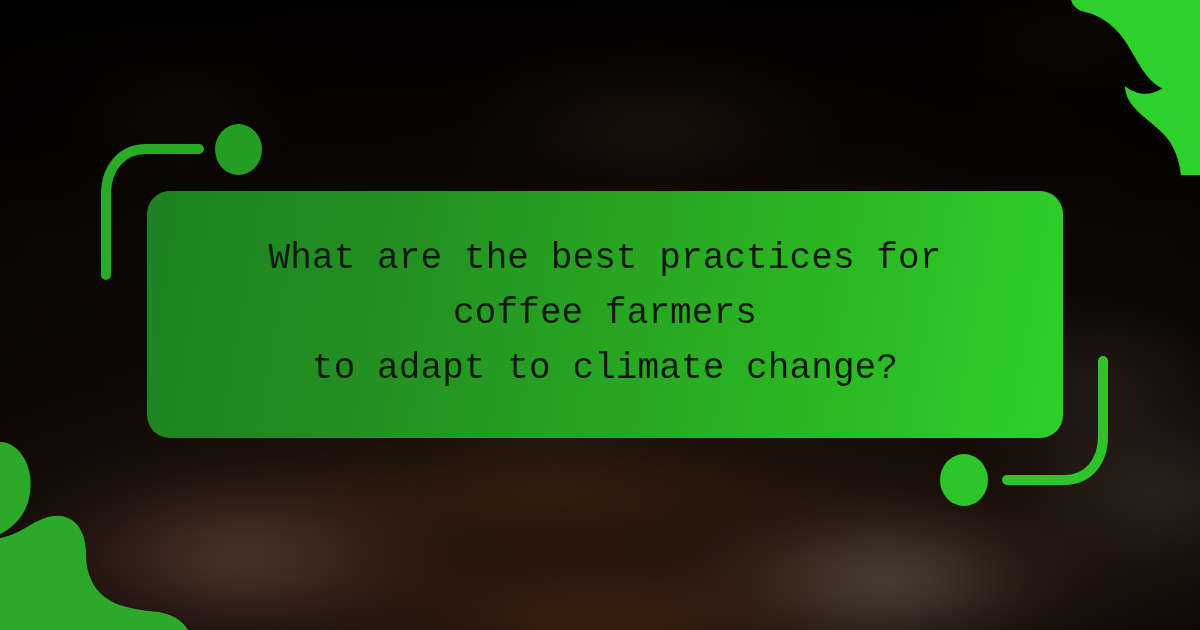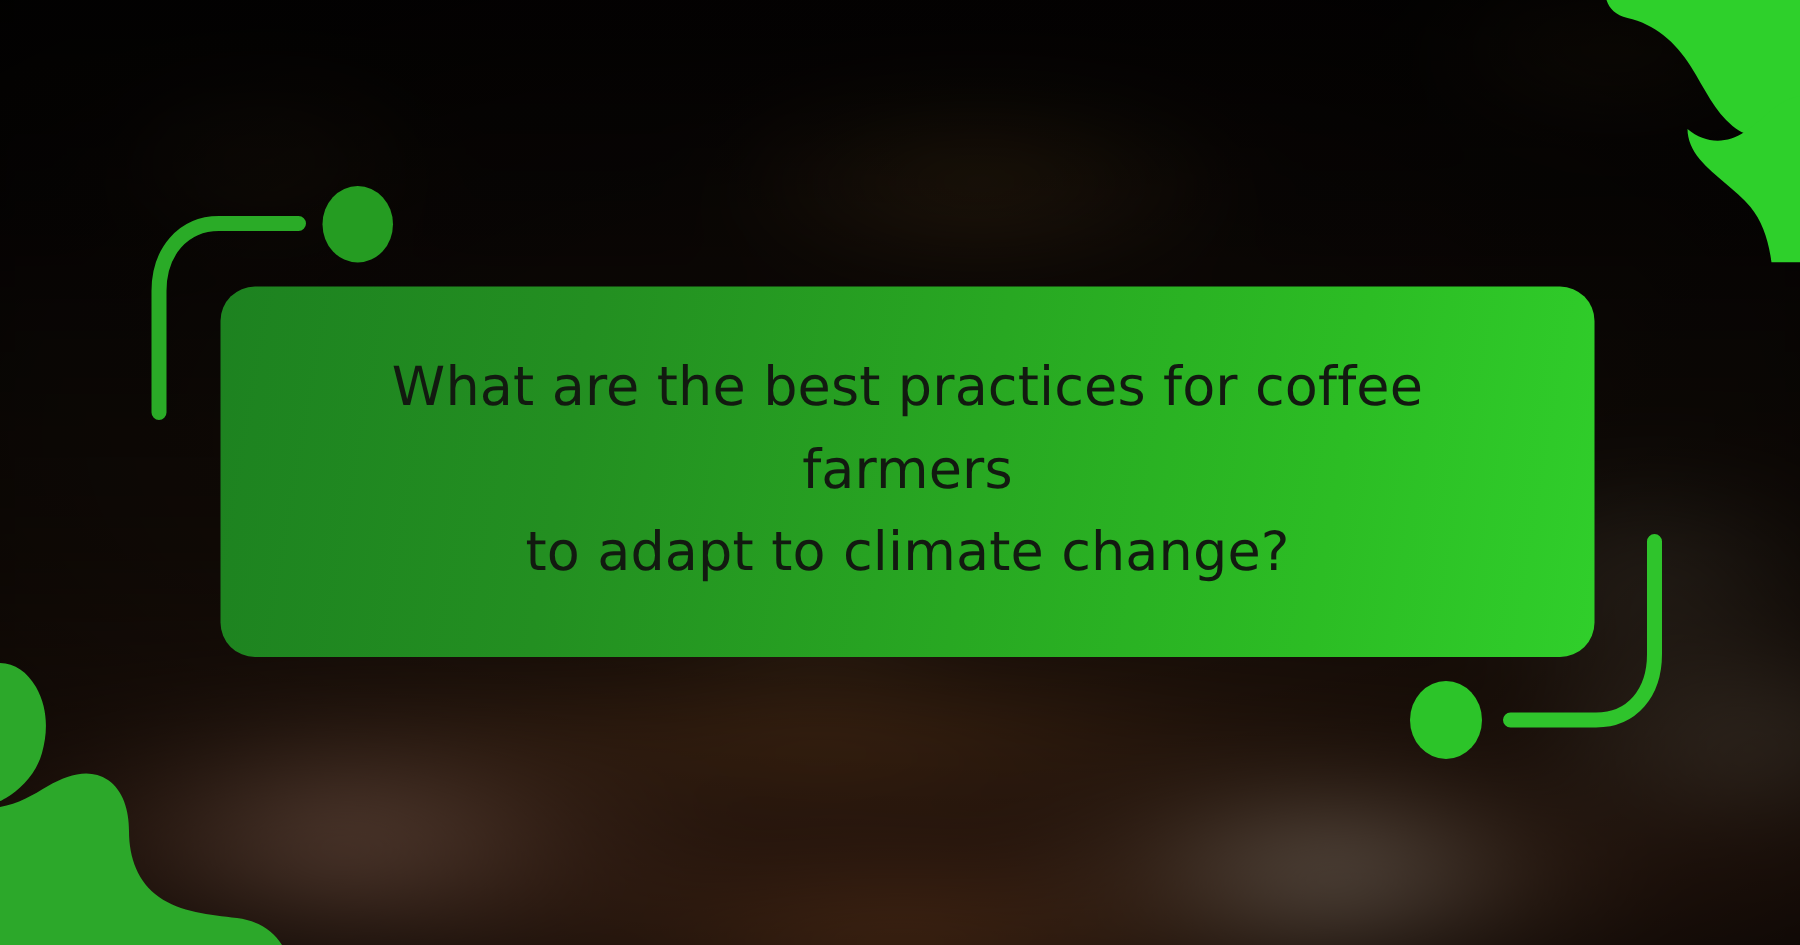--- a/index.html
+++ b/index.html
@@ -78,20 +78,21 @@
     top: 191px;
     width: 916px;
     height: 247px;
     border-radius: 23px;
     background: linear-gradient(100deg, #1d8220 0%, #238f21 26%, #28a822 55%, #2cbd24 80%, #30cf2b 100%);
     display: flex;
     align-items: center;
     justify-content: center;
     box-sizing: border-box;
     padding: 15px 52px;
+    font-family: Liberation Mono, monospace;
   }
   .card-text {
     color: #121a10;
     font-size: 36px;
     line-height: 1.52;
     text-align: center;
     letter-spacing: 0.1px;
     font-weight: 400;
     max-width: 790px;
     white-space: pre-line;

